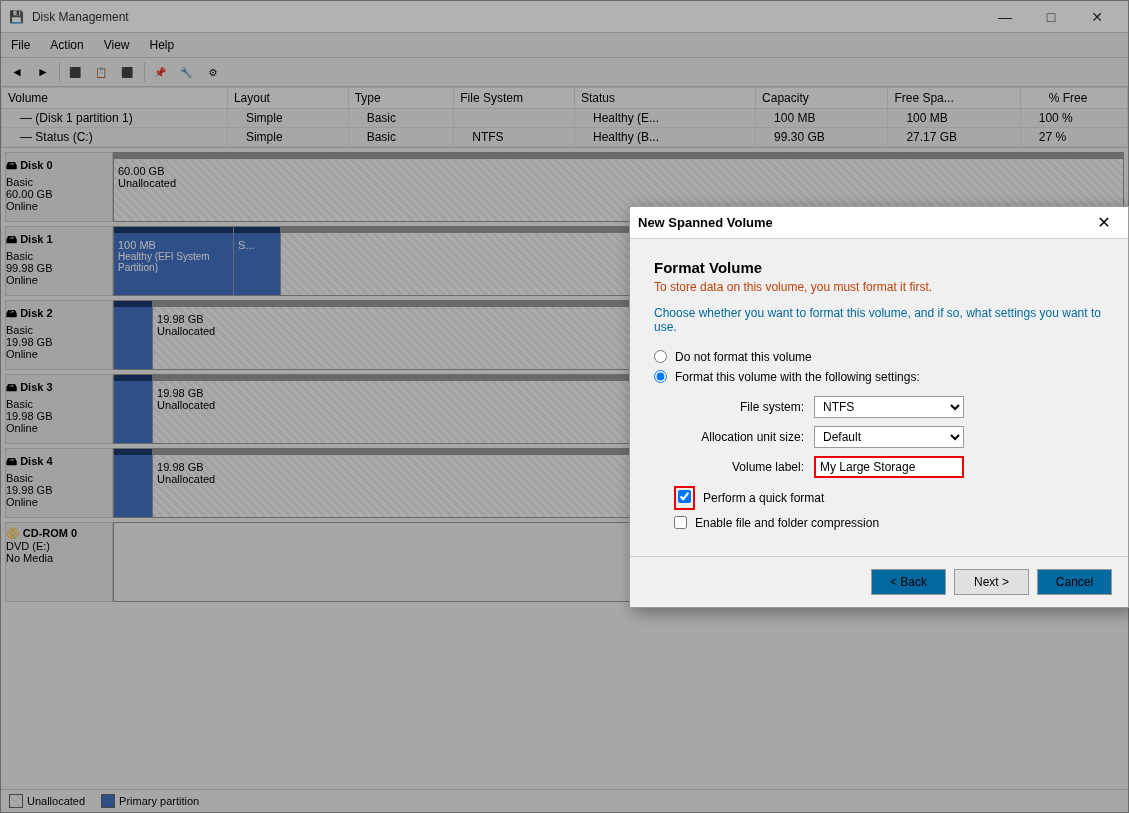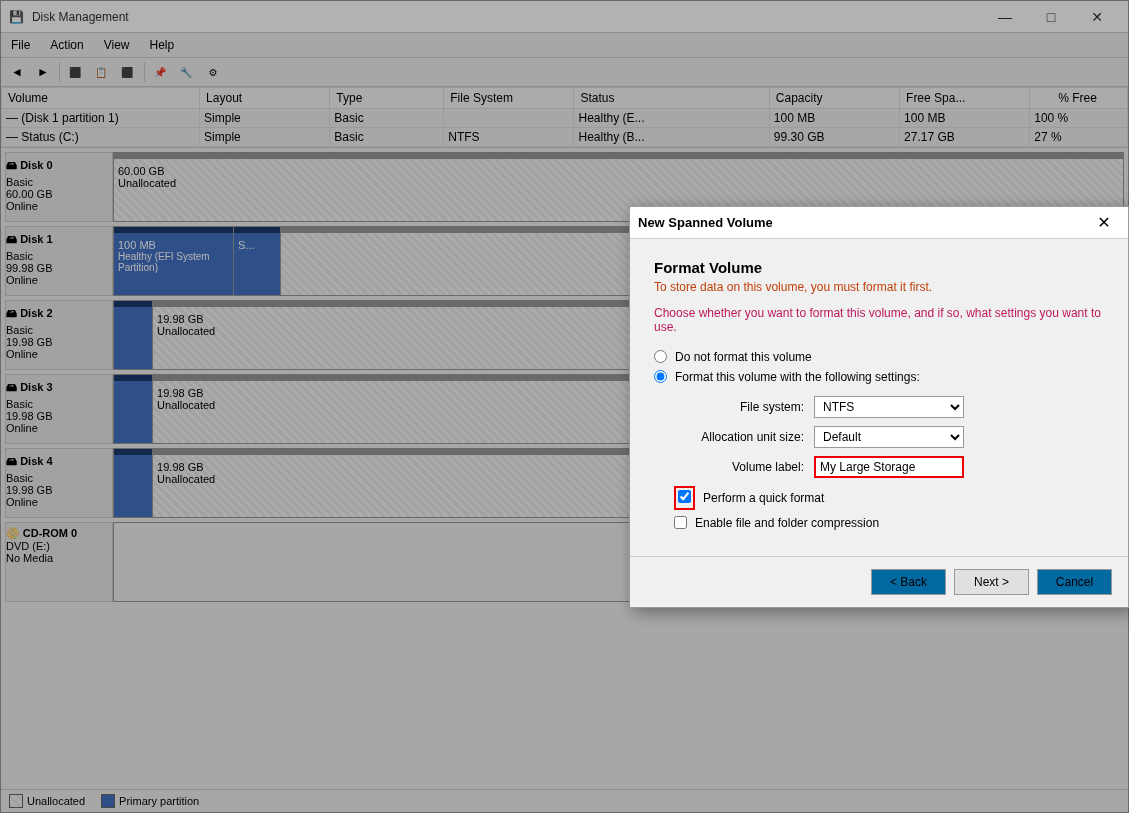--- a/index.html
+++ b/index.html
@@ -18,21 +18,21 @@
 
     
     .toolbar { display: flex; padding: 2px 4px; background: #f0f0f0; border-bottom: 1px solid #ccc; align-items: center; gap: 2px; }
     .toolbar-btn { width: 24px; height: 24px; background: #f0f0f0; border: 1px solid transparent; cursor: pointer; display: flex; align-items: center; justify-content: center; font-size: 12px; }
     .toolbar-separator { width: 1px; height: 20px; background: #ccc; margin: 0 2px; }
 
     
     .volume-table-container { border-bottom: 1px solid #ccc; }
     table { width: 100%; border-collapse: collapse; font-size: 12px; }
     th { background: #f5f5f5; border: 1px solid #ddd; padding: 3px 6px; text-align: left; font-weight: normal; cursor: pointer; }
-    td { border: 1px solid #e0e0e0; padding: 2px 4px; white-space: nowrap; margin-top: 30px; }
+    td { border: 1px solid #e0e0e0; padding: 2px 18px; white-space: nowrap; margin-top: 30px; }
     .col-volume { width: 120px; }
     .col-layout { width: 80px; }
     .col-type { width: 70px; }
     .col-fs { width: 80px; }
     .col-status { width: 120px; }
     .col-capacity { width: 80px; }
     .col-freespace { width: 80px; }
     .col-percent { width: 60px; padding-left: 28px; }
 
     
@@ -62,21 +62,21 @@
 
     
     .modal-overlay { position: fixed; top: 0; left: 0; width: 100%; height: 100%; background: rgba(0,0,0,0.3); display: flex; align-items: center; justify-content: flex-end; z-index: 100; }
     .modal { background: #f0f0f0; border: 1px solid #999; box-shadow: 4px 4px 16px rgba(0,0,0,0.4); width: 500px; display: flex; flex-direction: column; }
     .modal-title-bar { background: #ffffff; height: 32px; display: flex; align-items: center; padding: 0 8px; border-bottom: 1px solid #ccc; }
     .modal-title-text { flex: 1; font-size: 13px; font-weight: 600; }
     .modal-close-btn { width: 32px; height: 32px; display: flex; align-items: center; justify-content: center; cursor: pointer; font-size: 16px; background: none; border: none; }
     .modal-body { padding: 20px 24px; }
     .modal-section-title { font-size: 15px; font-weight: bold; margin-bottom: 4px; }
     .modal-section-subtitle { font-size: 12px; color: #c2410c; margin-bottom: 12px; }
-    .modal-section-desc { font-size: 12px; color: #be185d; margin-bottom: 16px; }
+    .modal-section-desc { font-size: 12px; color: #0369a1; margin-bottom: 16px; }
     .radio-group { margin-bottom: 12px; }
     .radio-row { display: flex; align-items: center; gap: 8px; margin-bottom: 6px; font-size: 12px; }
     .radio-row input[type=radio] { cursor: pointer; }
     .format-options { margin-left: 20px; margin-bottom: 8px; }
     .format-row { display: flex; align-items: center; margin-bottom: 8px; font-size: 12px; }
     .format-label { width: 140px; text-align: right; padding-right: 10px; }
     .format-select { width: 150px; height: 22px; font-size: 12px; border: 1px solid #999; background: white; padding: 0 4px; cursor: pointer; }
     .volume-label-input { width: 150px; height: 22px; font-size: 12px; border: 2px solid #e00; padding: 0 4px; background: white; }
     .checkbox-row { display: flex; align-items: center; gap: 8px; font-size: 12px; margin-bottom: 6px; }
     .checkbox-row input[type=checkbox] { cursor: pointer; }

